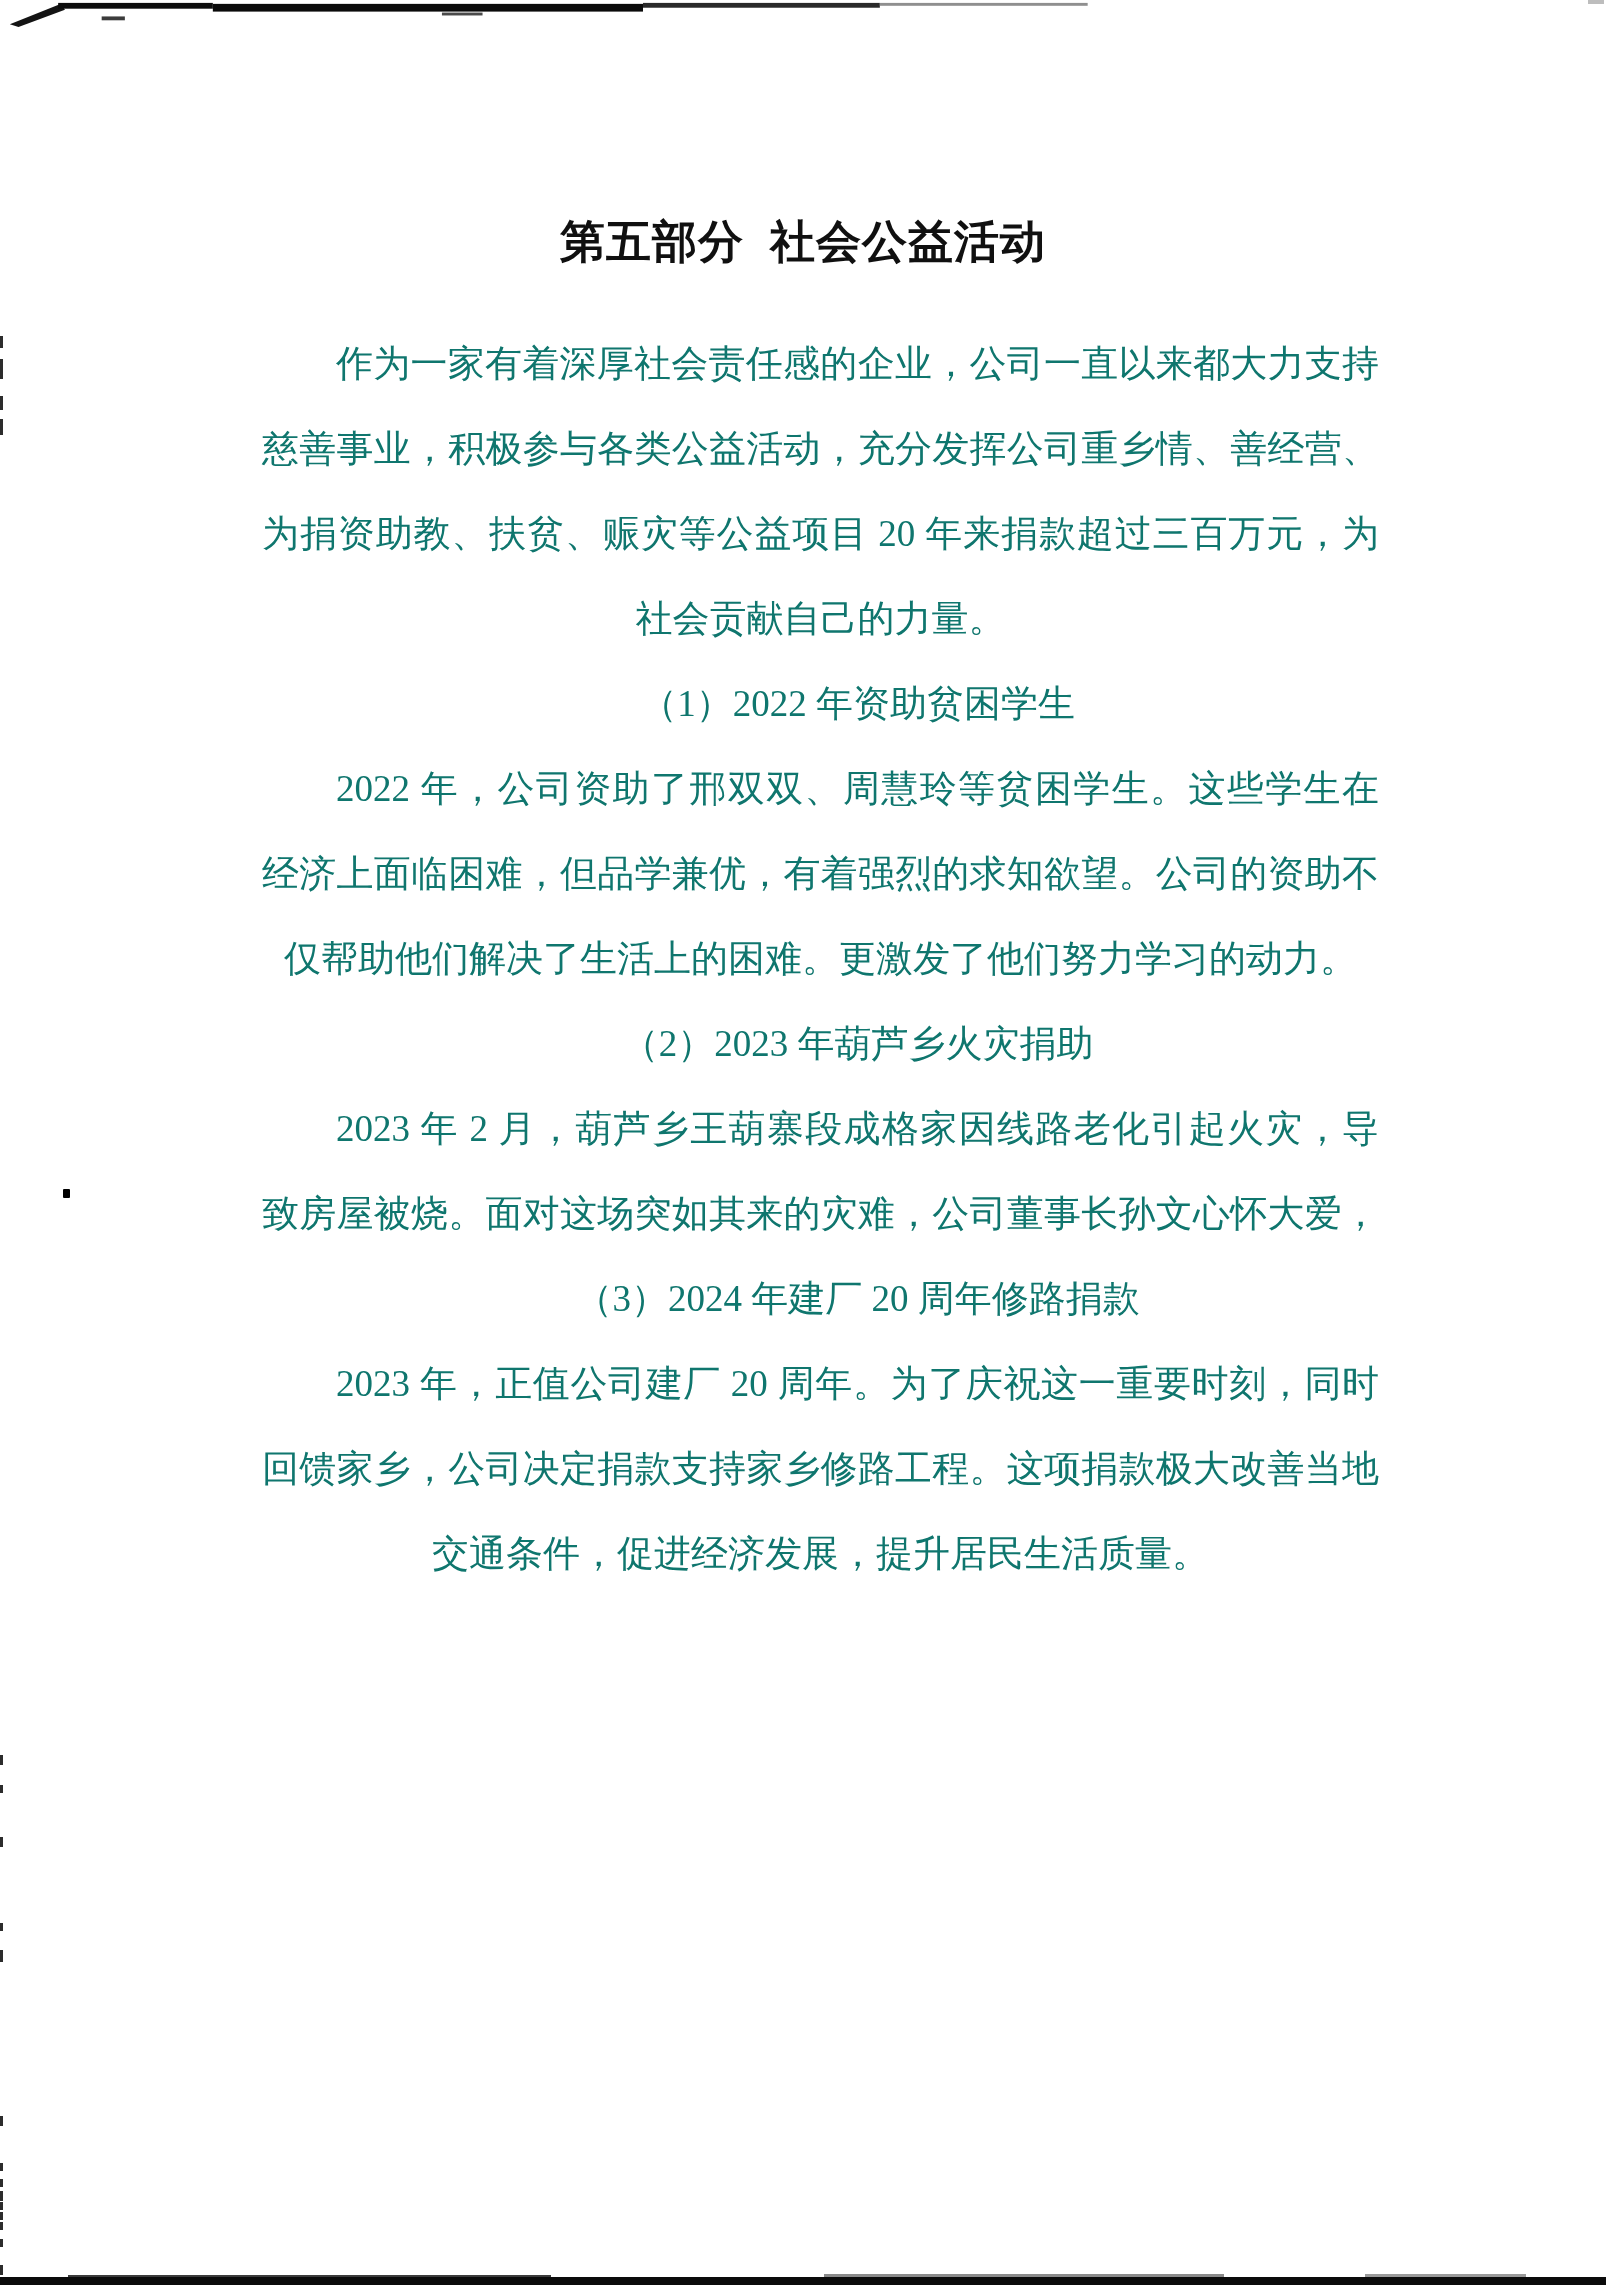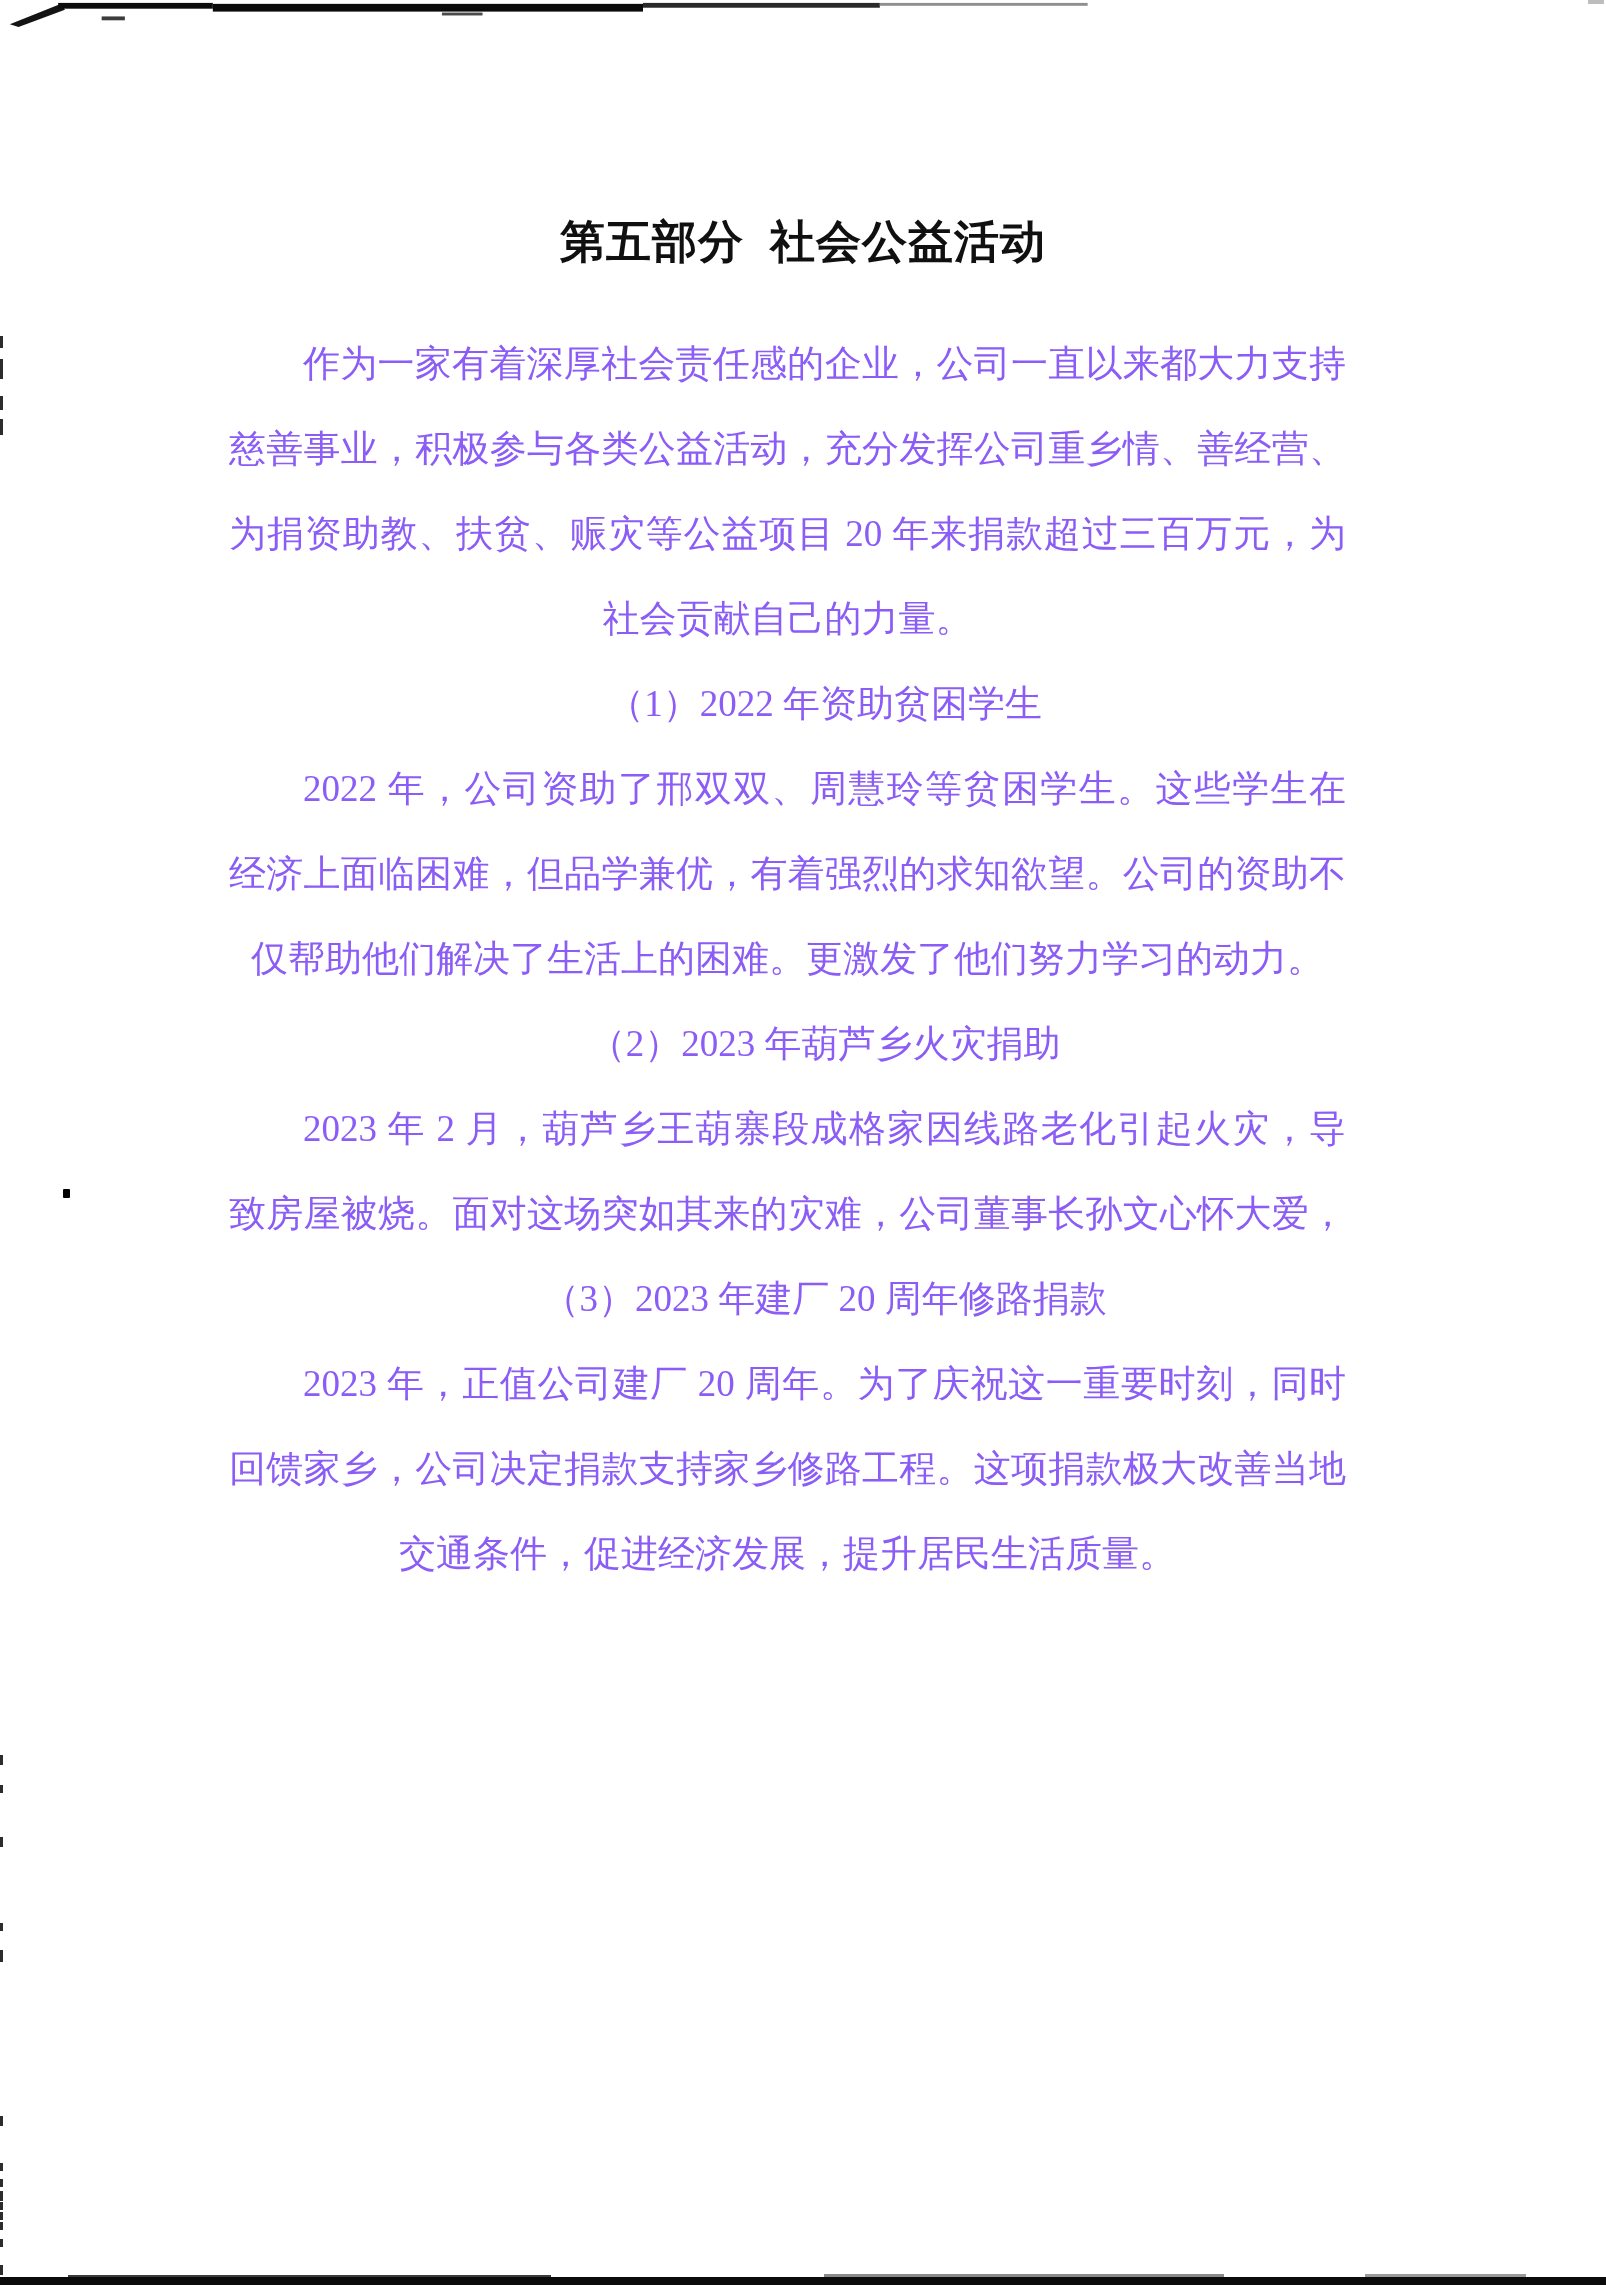--- a/index.html
+++ b/index.html
@@ -22,25 +22,25 @@
     font-weight:bold;
     line-height:94px;
     letter-spacing:1px;
     word-spacing:13.7px;
     color:#101010;
   }
 
   
   .text-block{
     position:absolute;
-    left:229px;
+    left:262px;
     width:1117px;
     top:321px;
     font-size:37px;
-    color:#8b5cf6;
+    color:#0f766e;
   }
   .line{
     line-height:85px;
     height:85px;
     text-align:center;
   }
   .indent{text-indent:2em;}
   .just{text-align:justify;text-align-last:justify;}
 
   
@@ -120,21 +120,21 @@
       <div class="line">仅帮助他们解决了生活上的困难。更激发了他们努力学习的动力。</div>
     </div>
 
     <div class="line indent">（2）2023 年葫芦乡火灾捐助</div>
 
     <div>
       <div class="line indent just">2023 年 2 月，葫芦乡王葫寨段成格家因线路老化引起火灾，导</div>
       <div class="line just">致房屋被烧。面对这场突如其来的灾难，公司董事长孙文心怀大爱，</div>
     </div>
 
-    <div class="line indent">（3）2023 年建厂 20 周年修路捐款</div>
+    <div class="line indent">（3）2024 年建厂 20 周年修路捐款</div>
 
     <div>
       <div class="line indent just">2023 年，正值公司建厂 20 周年。为了庆祝这一重要时刻，同时</div>
       <div class="line just">回馈家乡，公司决定捐款支持家乡修路工程。这项捐款极大改善当地</div>
       <div class="line">交通条件，促进经济发展，提升居民生活质量。</div>
     </div>
 
   </div>
 
   <div class="bottom-lead"></div>

